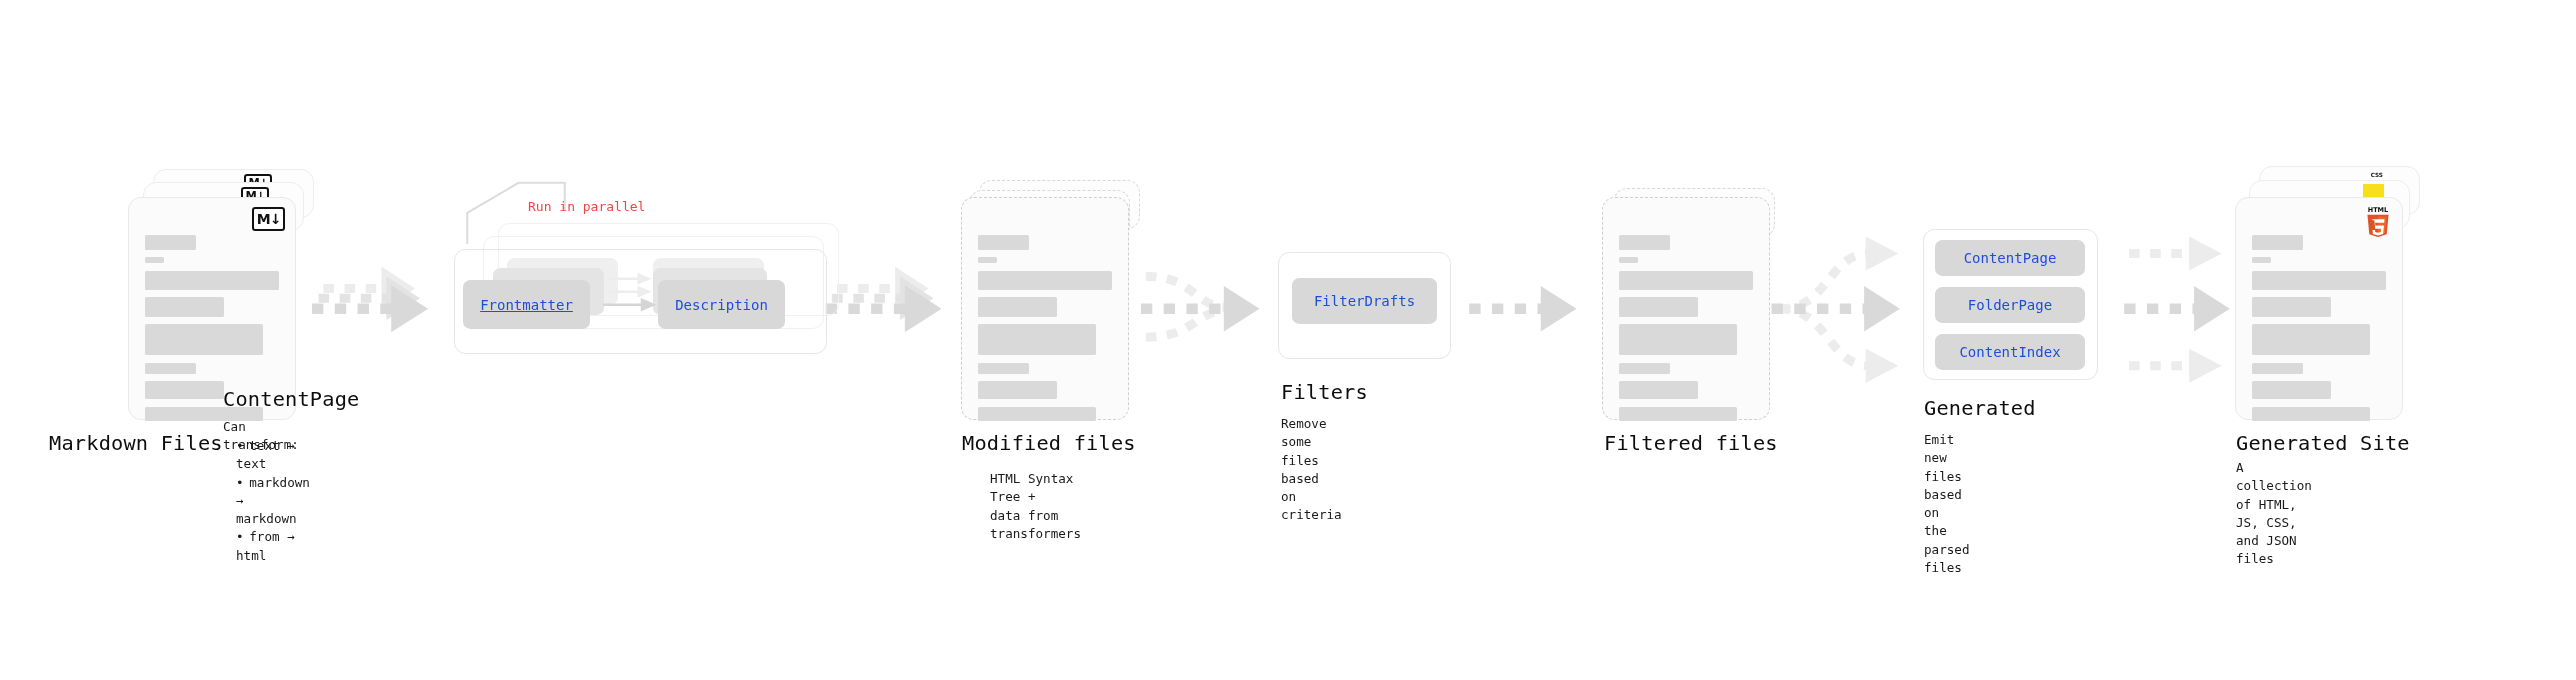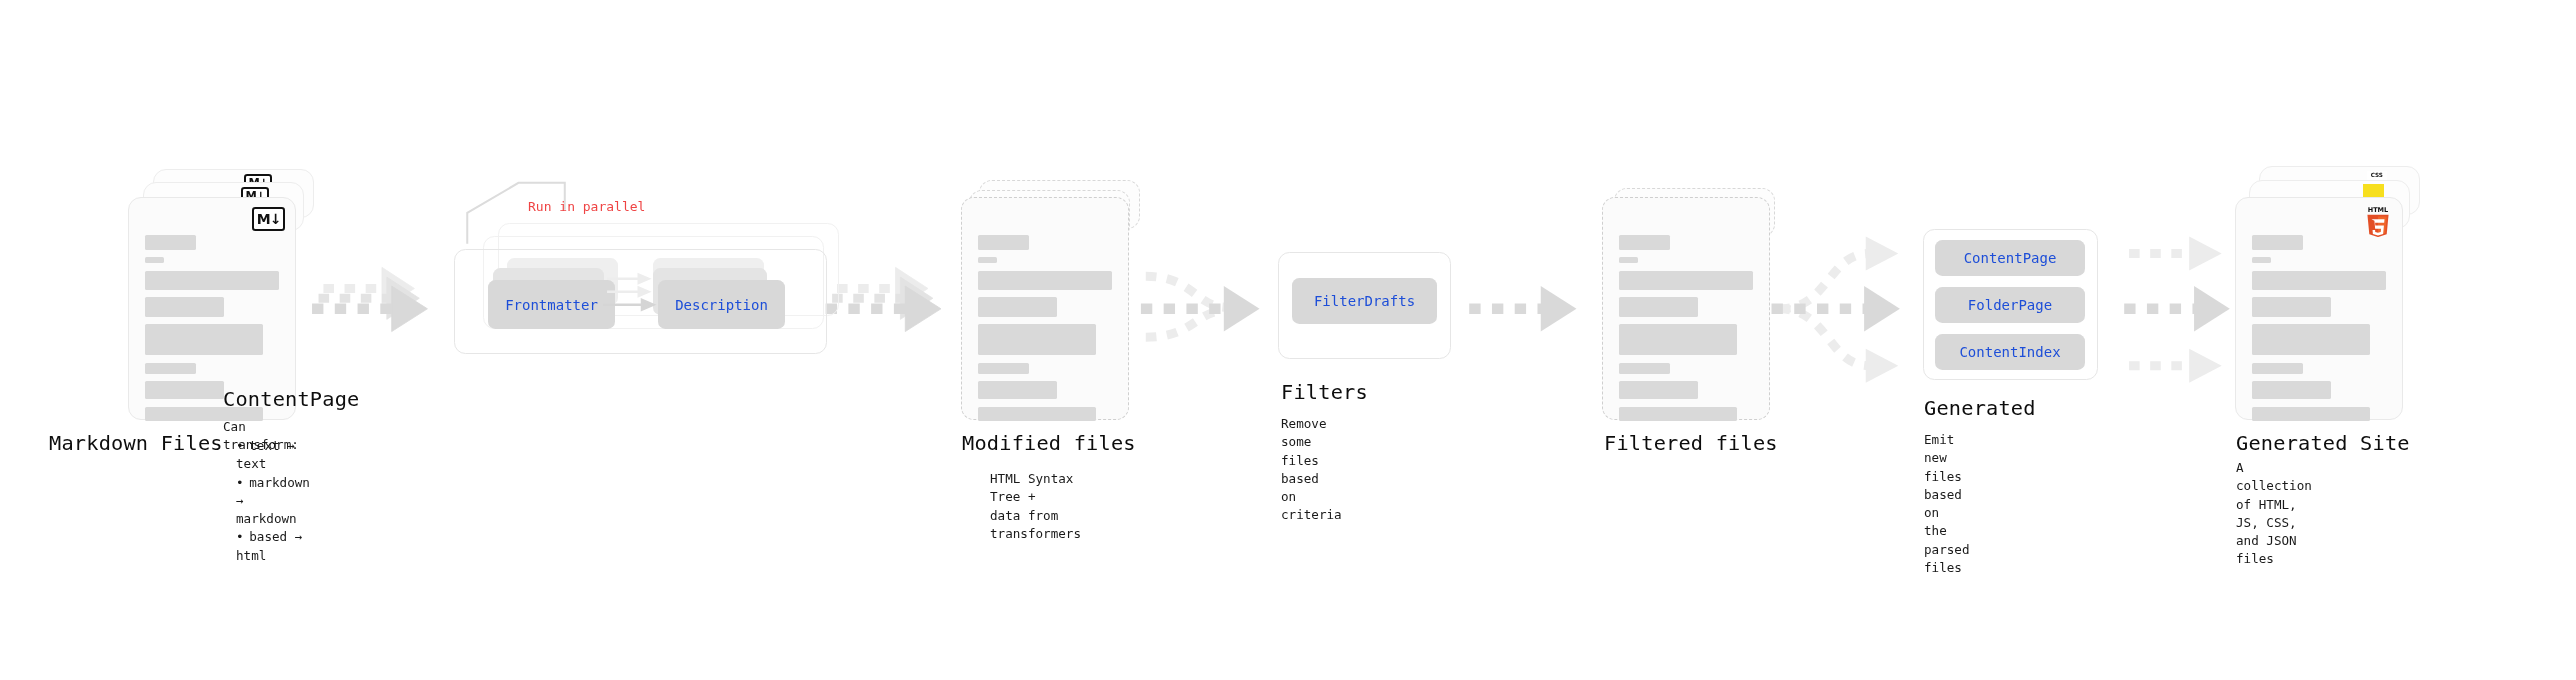--- a/index.html
+++ b/index.html
@@ -264,21 +264,21 @@
 
   <div class="node">
     <div class="parallel-label" style="left:528px;top:199px;">Run in parallel</div>
 
     <div class="panel ghost-layer" style="left:498px;top:223px;width:341px;height:93px;"></div>
     <div class="panel ghost-layer" style="left:483px;top:236px;width:341px;height:93px;"></div>
     <div class="panel" style="left:454px;top:249px;width:373px;height:105px;"></div>
 
     <div class="chip ghost2" style="left:507px;top:258px;width:111px;height:47px;">x</div>
     <div class="chip ghost1" style="left:493px;top:268px;width:111px;height:47px;">x</div>
-    <div class="chip" style="left:488px;top:280px;width:127px;height:49px;">Frontmatter</div>
+    <div class="chip" style="left:463px;top:280px;width:127px;height:49px;text-decoration:underline;">Frontmatter</div>
 
     <div class="chip ghost2" style="left:653px;top:258px;width:111px;height:47px;">x</div>
     <div class="chip ghost1" style="left:653px;top:268px;width:114px;height:47px;">x</div>
     <div class="chip" style="left:658px;top:280px;width:127px;height:49px;">Description</div>
 
     <svg class="overlay" viewBox="0 0 3170 838">
       <g stroke="#ededed" stroke-width="3" fill="none">
         <line x1="747" y1="343" x2="790" y2="343"></line>
           <polygon points="786,338 798,343 786,348" fill="#ededed"></polygon>
         <line x1="747" y1="359" x2="790" y2="359"></line>
@@ -289,21 +289,21 @@
           <polygon points="790,369 804,375 790,381" fill="#d5d5d5"></polygon>
       </g>
     </svg>
 
     <div class="title" style="left:223px;top:387px;">ContentPage</div>
     <div class="subtitle" style="left:223px;top:418px;">Can transform:</div>
     <div class="sublist" style="left:223px;top:437px;">
       <ul>
         <li>text → text</li>
         <li>markdown → markdown</li>
-        <li>based → html</li>
+        <li>from → html</li>
       </ul>
     </div>
   </div>
 
   <div class="node">
     <div class="ghost dashed" style="left:979px;top:180px;width:161px;height:49px;"></div>
     <div class="ghost dashed" style="left:969px;top:190px;width:161px;height:49px;"></div>
 
     <div class="card dashed" style="left:961px;top:197px;width:168px;height:223px;">
       <div class="bars">

